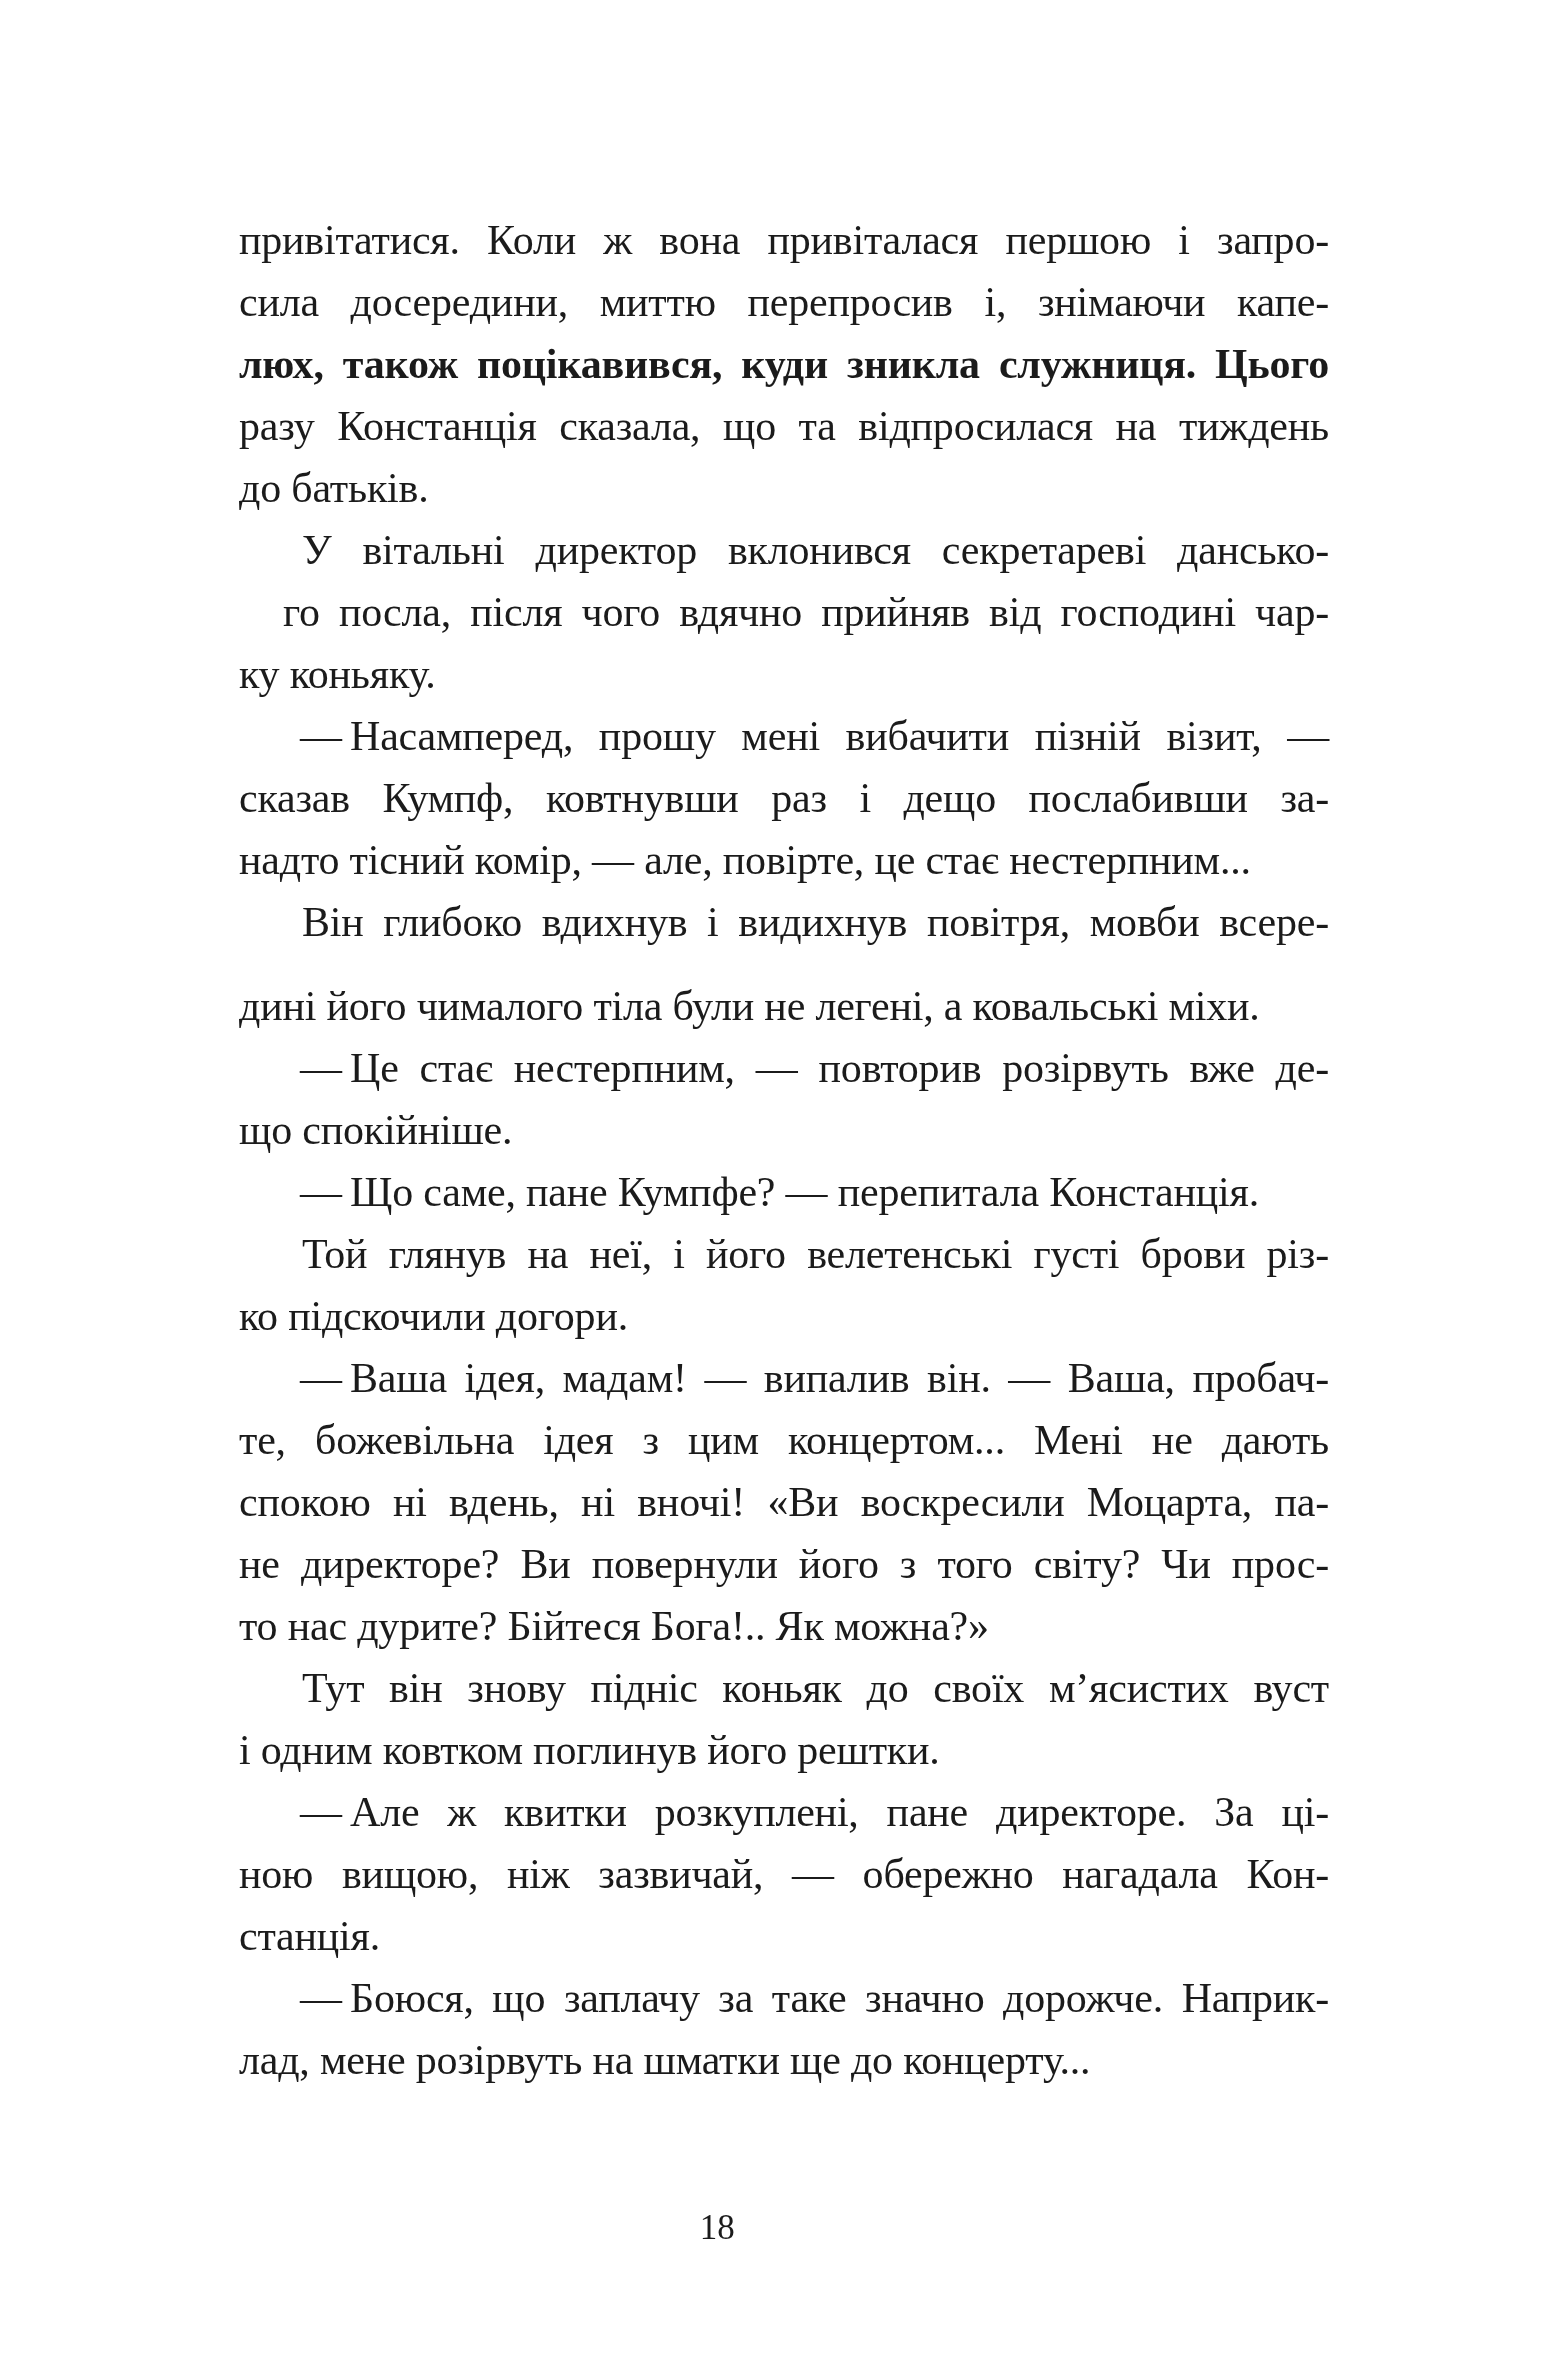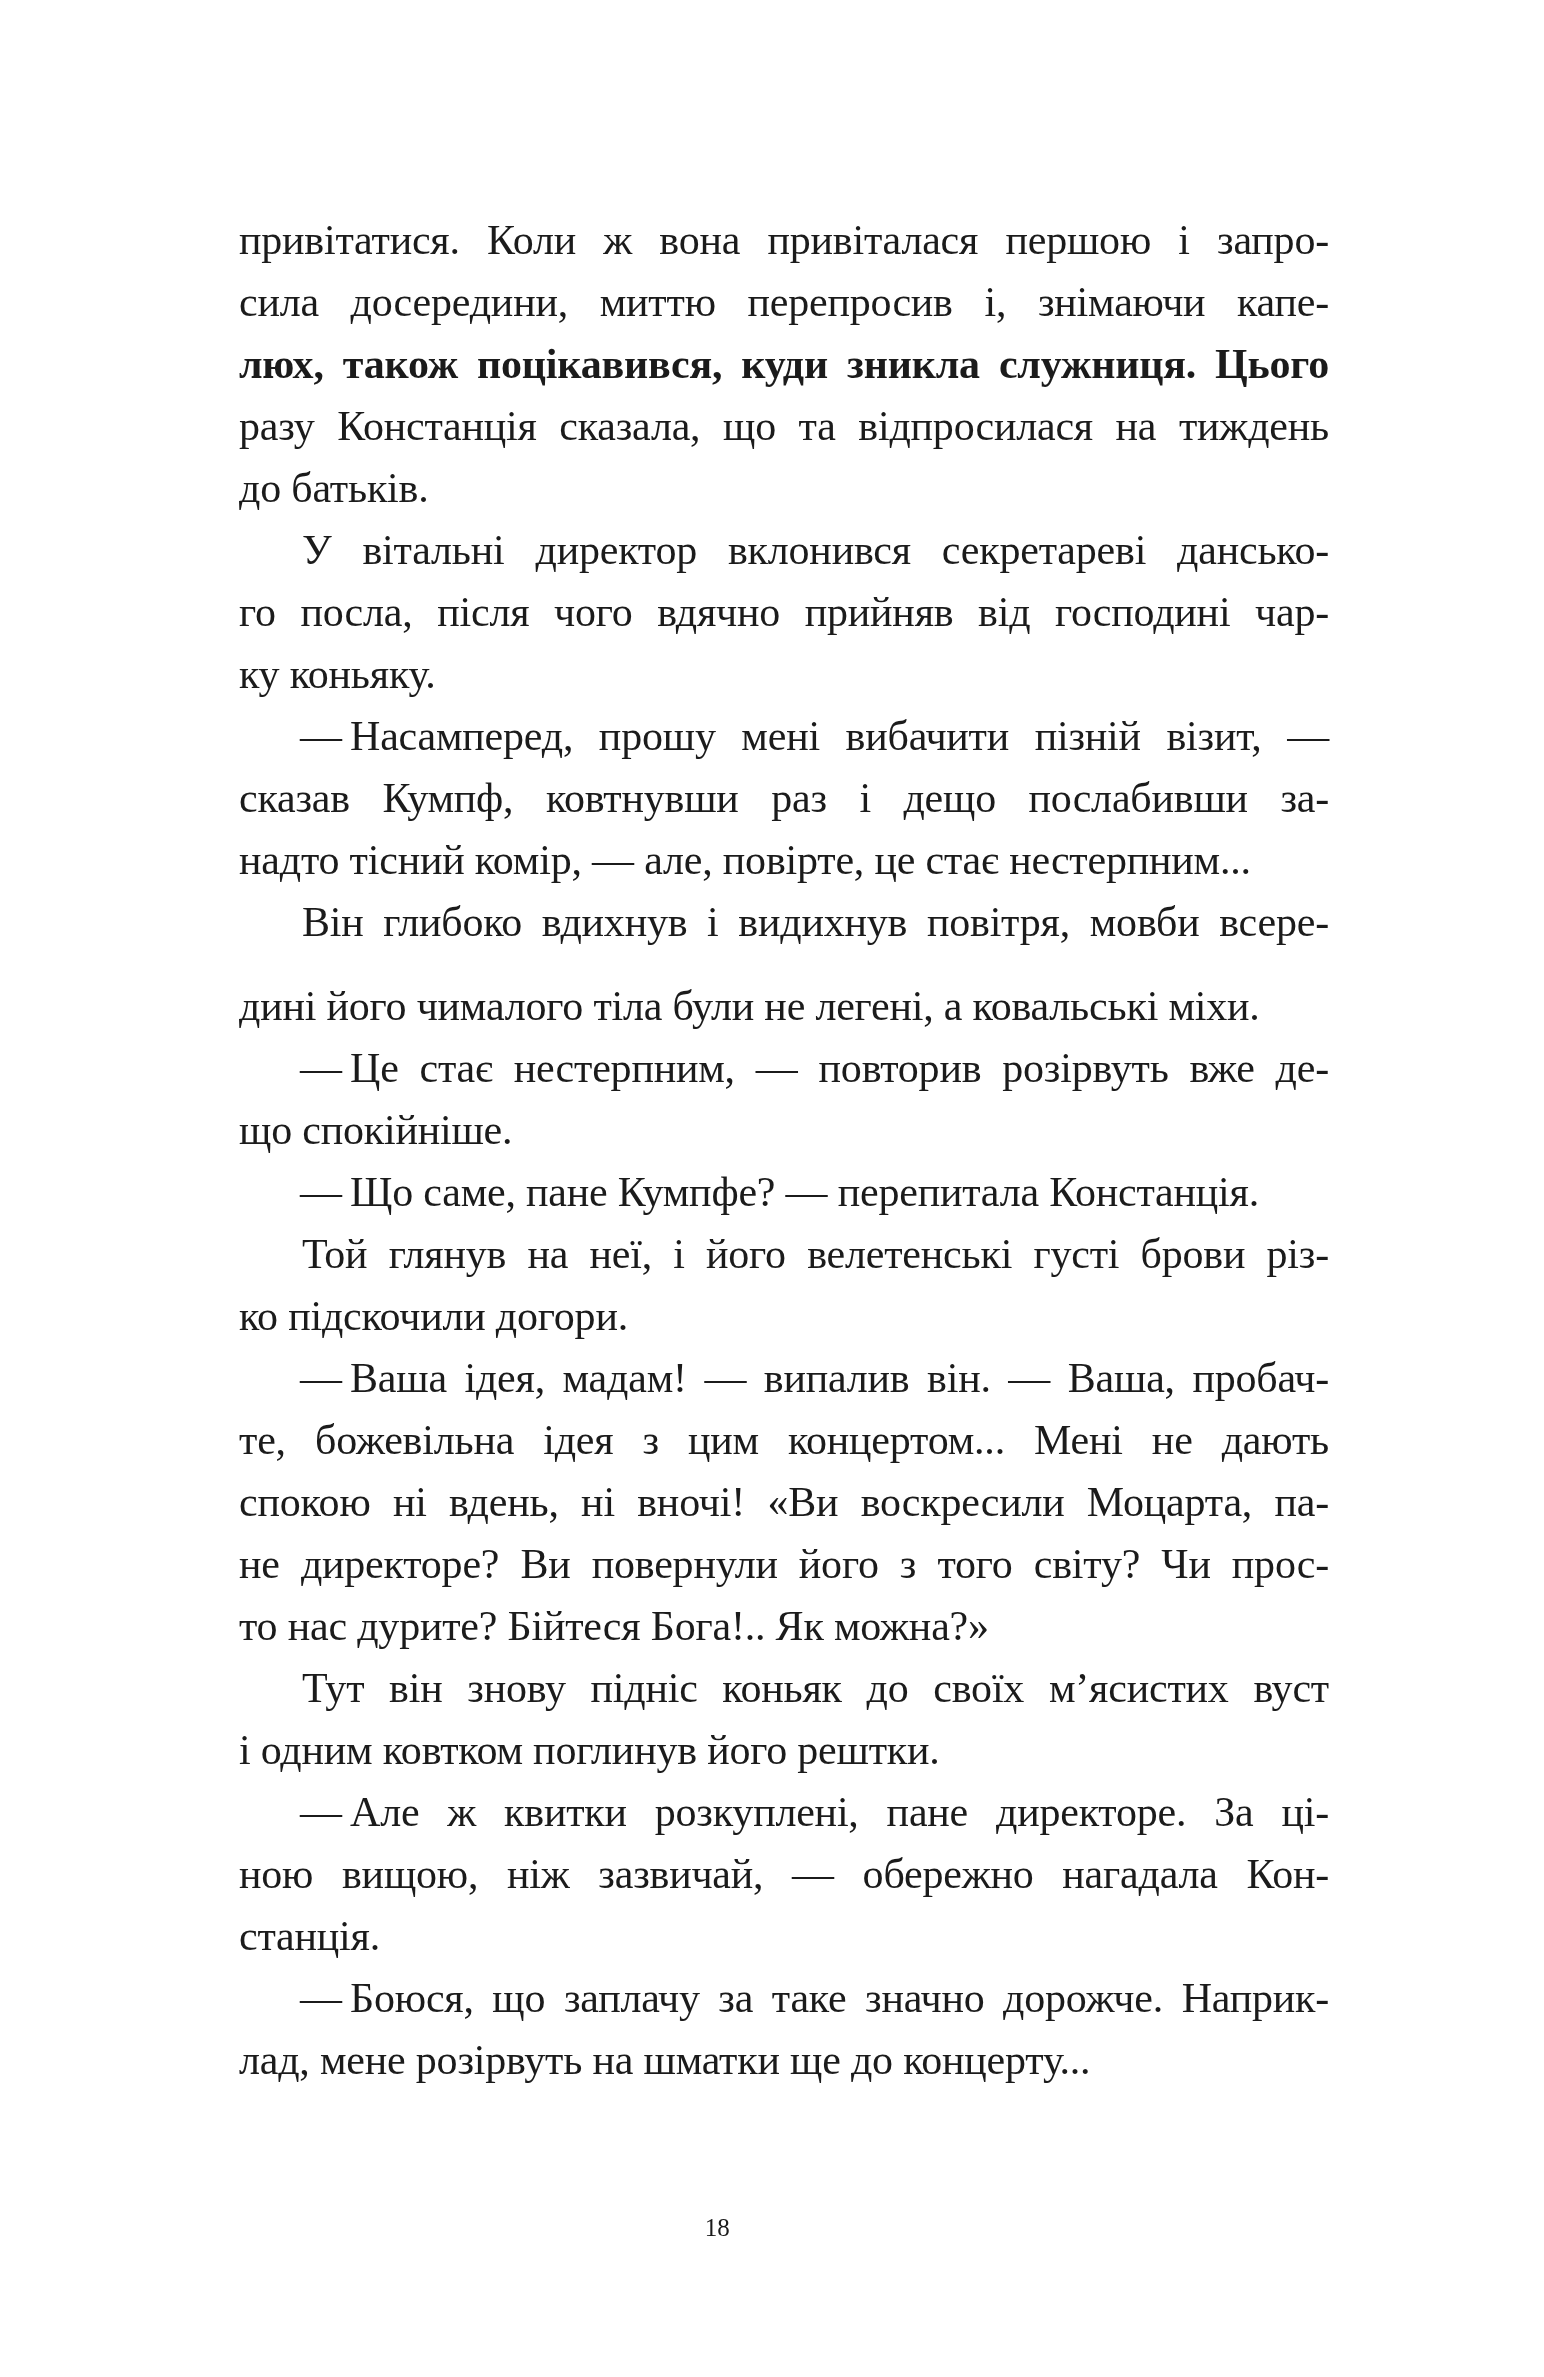--- a/index.html
+++ b/index.html
@@ -56,41 +56,41 @@
     display: inline-block;
     width: 50px;
     text-align: left;
   }
   .page-number {
     position: absolute;
     left: 0;
     width: 1412px;
     top: 2200px;
     text-align: center;
-    font-size: 25px;
+    font-size: 35px;
     line-height: 40px;
     color: #1b1b1b;
     padding-left: 22.5px;
     box-sizing: border-box;
   }
 </style>
 </head>
 <body>
 
 <div class="page">
   <div class="text-block">
 
     <span class="line" style="white-space: nowrap;">привітатися. Коли ж вона привіталася першою і запро-</span>
     <span class="line" style="white-space: nowrap;">сила досередини, миттю перепросив і, знімаючи капе-</span>
     <span class="line" style="white-space: nowrap; font-weight: bold;">люх, також поцікавився, куди зникла служниця. Цього</span>
     <span class="line" style="white-space: nowrap;">разу Констанція сказала, що та відпросилася на тиждень</span>
     <span class="line last" style="white-space: nowrap;">до батьків.</span>
 
     <span class="line indent" style="white-space: nowrap;">У вітальні директор вклонився секретареві дансько-</span>
-    <span class="line" style="white-space: nowrap;">го посла, після чого вдячно прийняв від господині чар-</span>
+    <span class="line" style="white-space: nowrap; margin-left: 44px;">го посла, після чого вдячно прийняв від господині чар-</span>
     <span class="line last" style="white-space: nowrap;">ку коньяку.</span>
 
     <span class="line dash" style="white-space: nowrap;"><span class="dash-mark">—</span><span>Насамперед, прошу мені вибачити пізній візит, —</span></span>
     <span class="line" style="white-space: nowrap;">сказав Кумпф, ковтнувши раз і дещо послабивши за-</span>
     <span class="line last" style="white-space: nowrap;">надто тісний комір, — але, повірте, це стає нестерпним...</span>
 
     <span class="line indent" style="white-space: nowrap;">Він глибоко вдихнув і видихнув повітря, мовби всере-</span>
     <span class="line last" style="white-space: nowrap; margin-top: 22px;">дині його чималого тіла були не легені, а ковальські міхи.</span>
 
     <span class="line dash" style="white-space: nowrap;"><span class="dash-mark">—</span><span>Це стає нестерпним, — повторив розірвуть вже де-</span></span>

